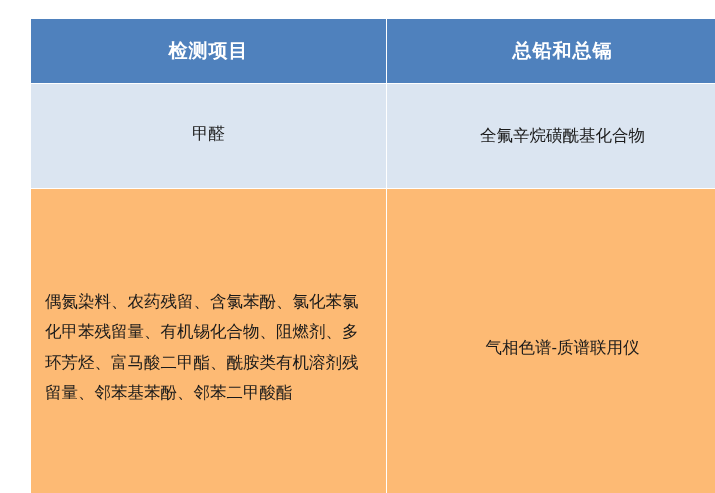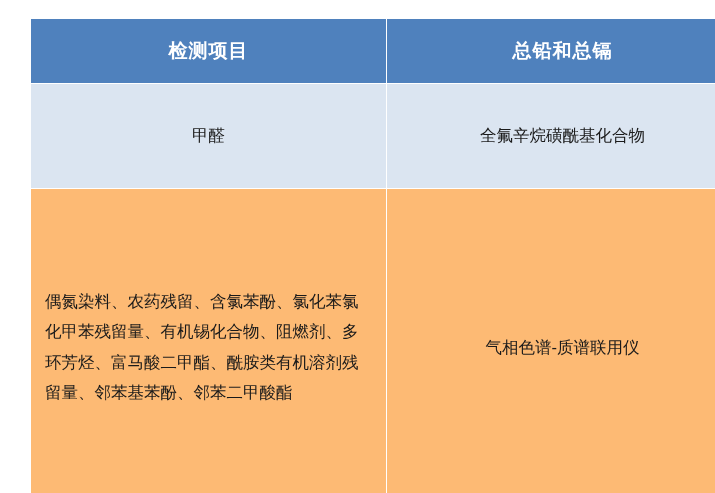--- a/index.html
+++ b/index.html
@@ -59,20 +59,21 @@
     background: #dbe5f1;
   }
   tbody tr.row-plain td {
     background: #fdba74;
   }
   tbody tr.row-tall td {
     line-height: 1.85;
   }
   .cell-item.center-short {
     text-align: center;
+    font-family: Liberation Mono, monospace;
   }
 </style>
 </head>
 <body>
 
 <div class="table-wrap">
   <table class="spec-table">
     <colgroup>
       <col class="col-item">
       <col class="col-instrument">

